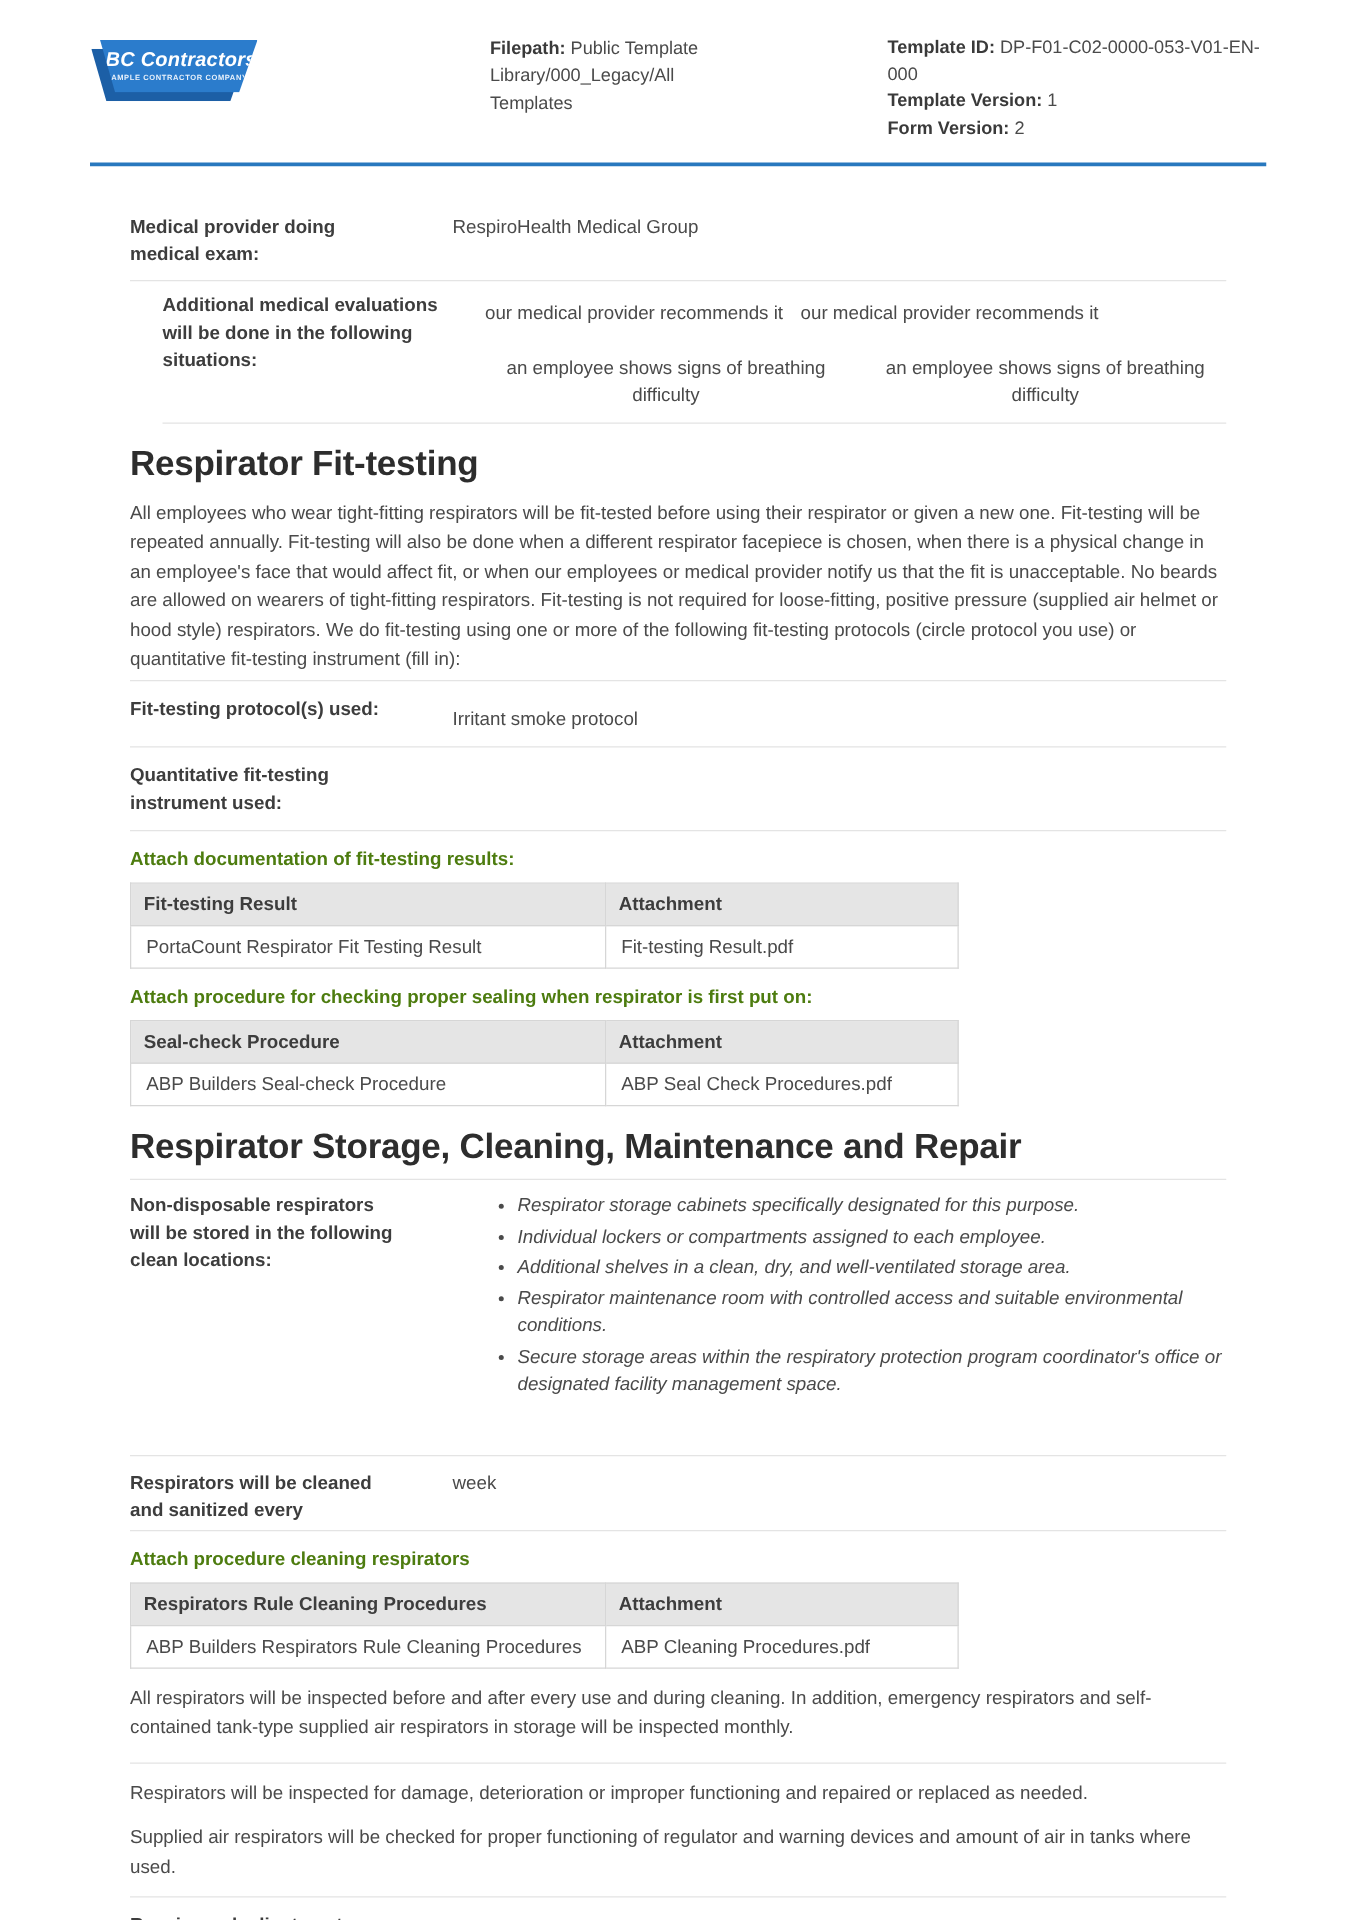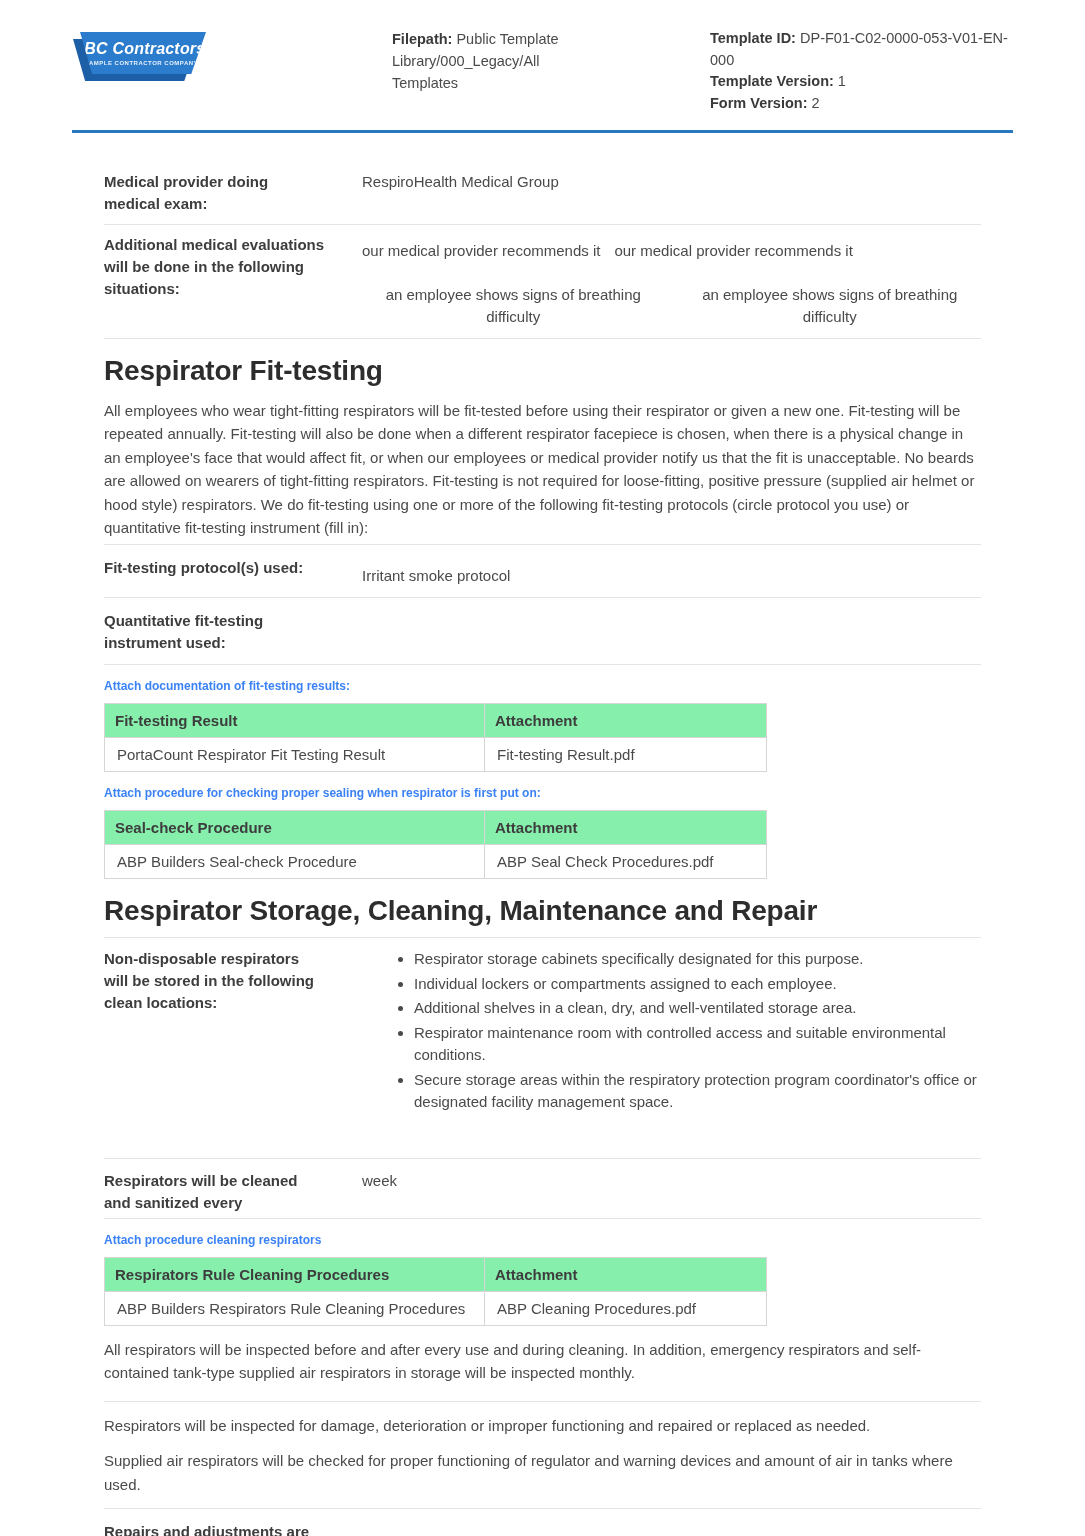--- a/index.html
+++ b/index.html
@@ -32,41 +32,41 @@
   
   .content { padding: 0 104px; }
   .frow { display: flex; border-bottom: 1px solid #e4e4e4; }
   .frow.bt { border-top: 1px solid #e4e4e4; }
   .flabel {
     width: 258px; flex: none; font-weight: bold; color: #3d3d3d;
     font-size: 15px; line-height: 22px; white-space: pre-line; padding-right: 20px;
   }
   .fvalue { flex: 1; font-size: 15px; line-height: 22px; color: #4a4a4a; }
   .r-medical { padding: 38px 0 9px; }
-  .r-additional { padding: 9px 0 10px; }
+  .r-additional { padding: 9px 0 10px; margin-left: 26px; }
   .dup-line { display: flex; gap: 14px; }
   .dup-line.first { margin-top: 6px; }
   .dup-line.second { margin-top: 22px; text-align: center; }
   h1.section { font-size: 28px; line-height: 32px; color: #2d2d2d; margin: 16px 0 0; font-weight: bold; letter-spacing: -0.2px; }
   p.body { font-size: 15px; line-height: 23.4px; margin: 12px 0 0; }
   .rows-offset { margin-top: 5px; }
   .r-protocol { padding: 12px 0 10px; }
   .pad-top-8 { padding-top: 8px; }
   .r-instrument { padding: 12px 0 10px; }
-  .sublabel { font-weight: bold; color: #3b82f6; font-size: 12px; margin: 14px 0 10px; }
+  .sublabel { font-weight: bold; color: #4d7c0f; font-size: 15px; margin: 14px 0 10px; }
   table.attach { border-collapse: collapse; width: 663px; font-size: 15px; table-layout: fixed; }
   table.attach col.c1 { width: 380px; }
   table.attach th {
-    background: #86efac; border: 1px solid #d6d6d6; text-align: left;
+    background: #e5e5e5; border: 1px solid #d6d6d6; text-align: left;
     font-weight: bold; color: #3d3d3d; padding: 8px 10px; font-size: 15px;
   }
   table.attach td { border: 1px solid #d6d6d6; padding: 8px 12px; color: #4a4a4a; }
   .r-storage { padding: 10px 0 42px; margin-top: 10px; }
   ul.bullets { margin: 0; padding-left: 52px; }
-  ul.bullets li { margin-bottom: 2px; line-height: 22.5px; }
+  ul.bullets li { margin-bottom: 2px; line-height: 22.5px; font-style: italic; }
   .r-cleaned { padding: 11px 0 4px; }
   .divider { border-top: 1px solid #e4e4e4; margin-top: 16px; }
   .r-repairs { margin-top: 12px; padding: 12px 0 7px; align-items: center; }
   .footer-line { margin-top: 24px; }
   .footer { display: flex; padding: 12px 72px 0; font-size: 15px; line-height: 24px; color: #4a4a4a; }
   .footer-left { margin-left: 323px; width: 315px; flex: none; }
   .footer-right { flex: 1; }
 </style>
 </head>
 <body>

